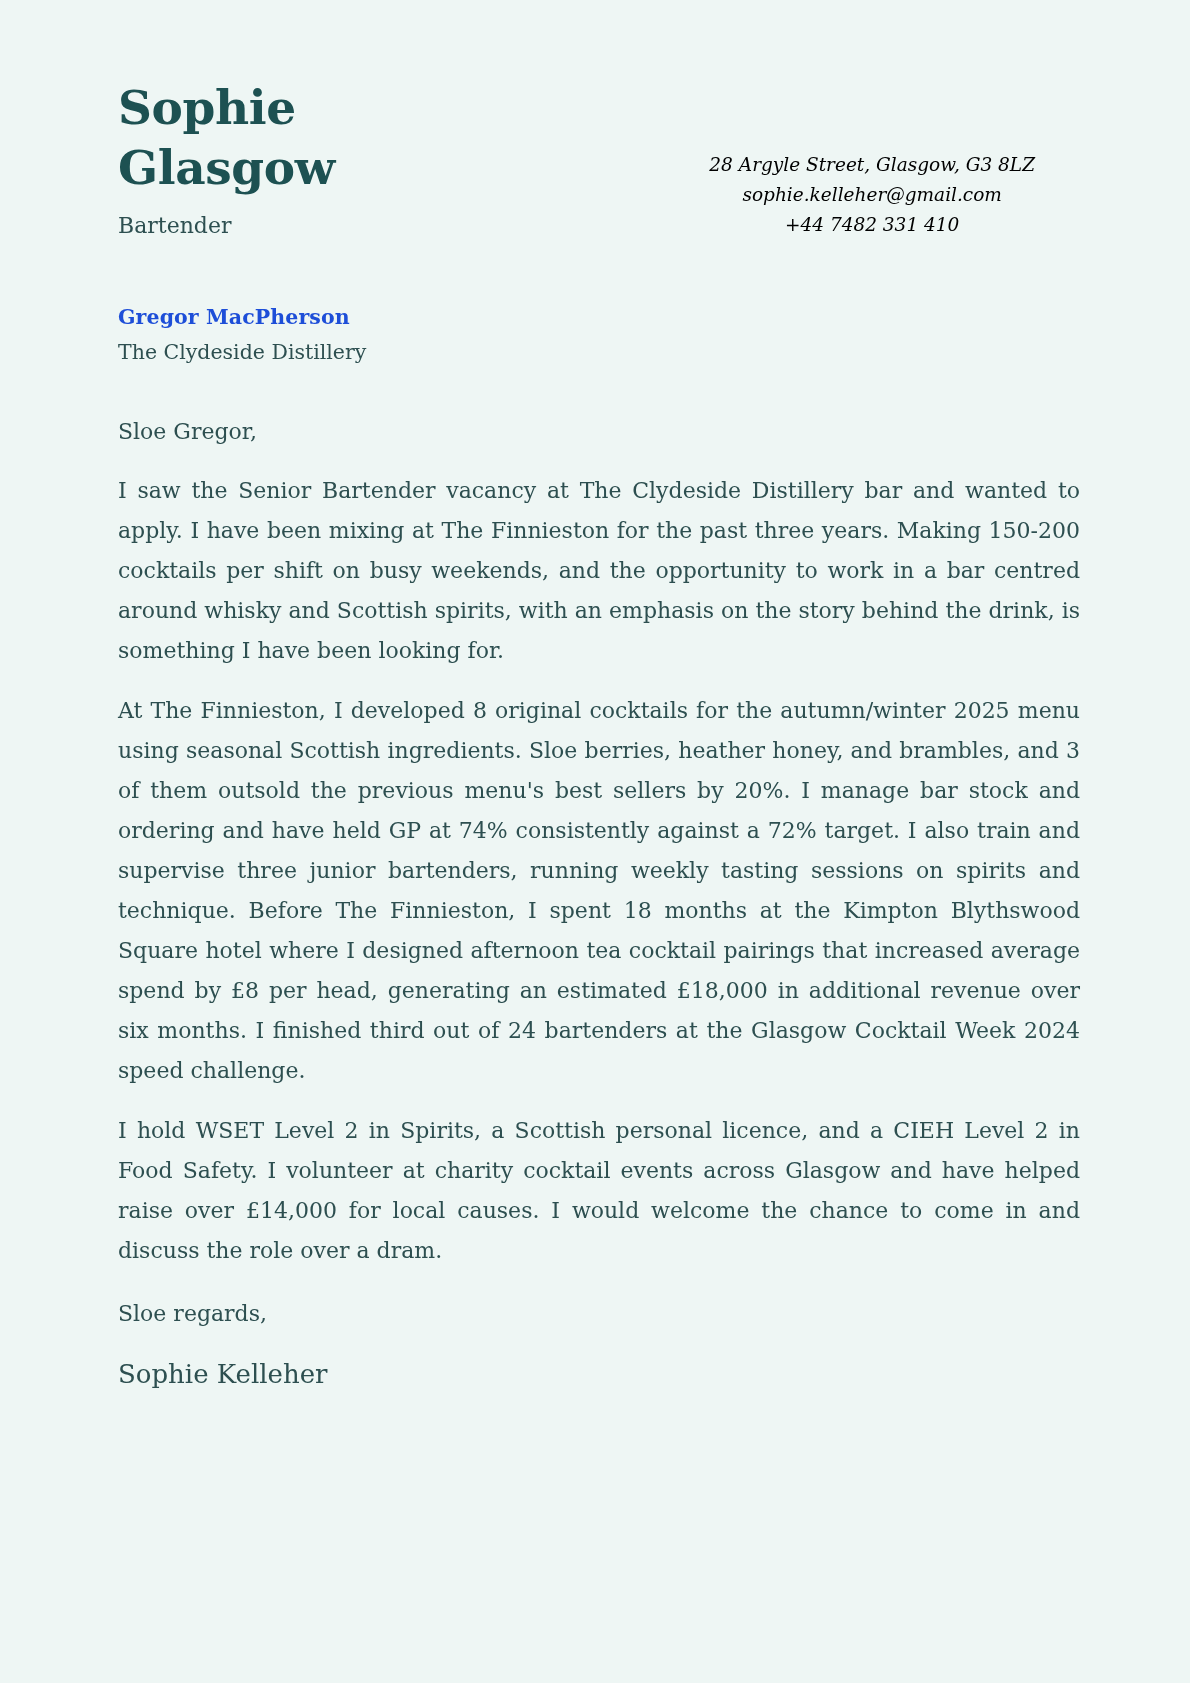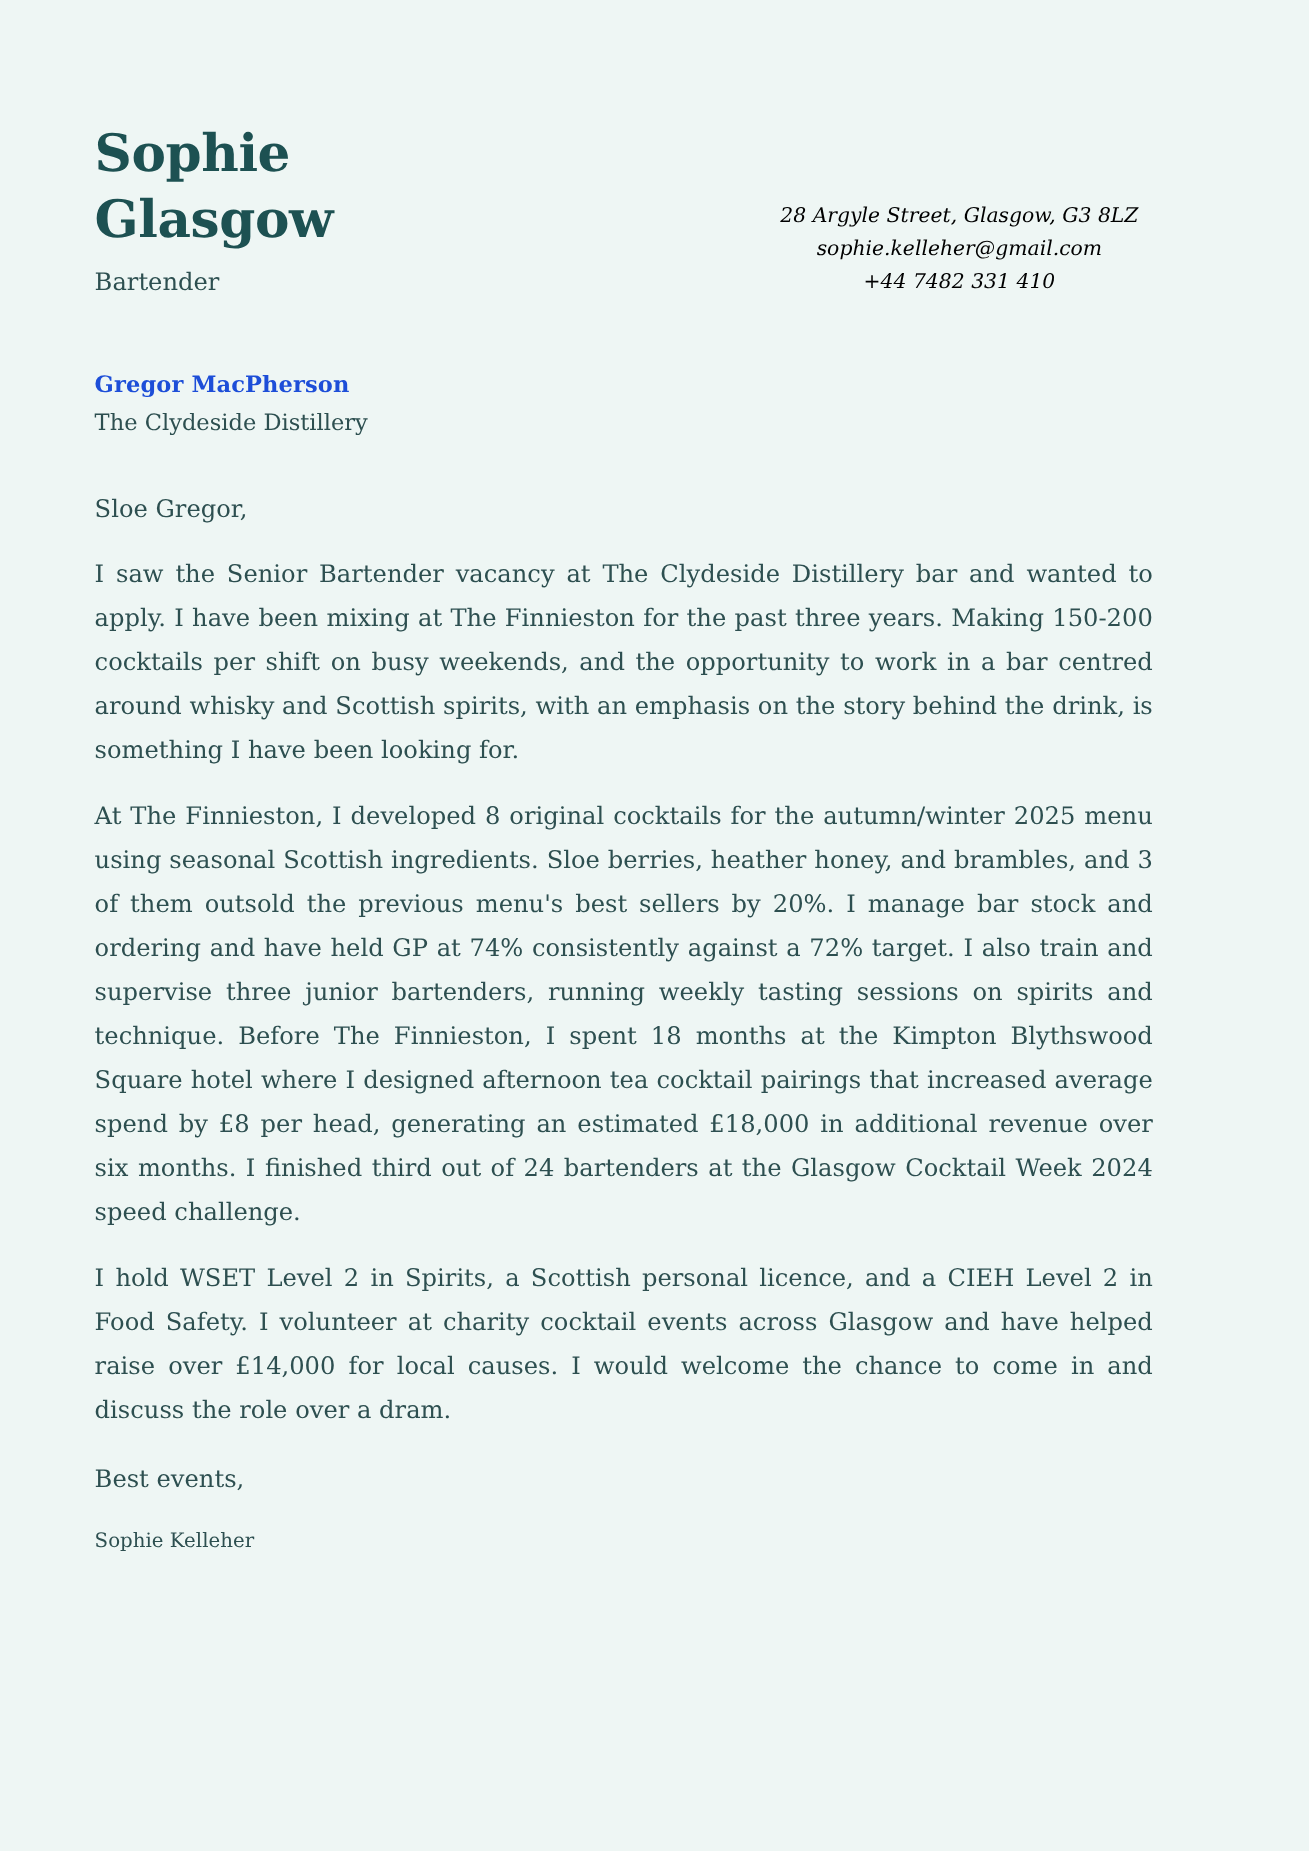--- a/index.html
+++ b/index.html
@@ -14,22 +14,21 @@
     font-family: "DejaVu Serif", "Liberation Serif", serif;
     color: #24494b;
     -webkit-font-smoothing: antialiased;
   }
 
   .page {
     position: relative;
     width: 1190px;
     height: 1186px;
     box-sizing: border-box;
-    padding: 78px 155px 0 86px;
-    margin-top: 32px;
+    padding: 78px 155px 0 118px;
   }
 
   
   .header {
     display: flex;
     align-items: flex-start;
     justify-content: space-between;
     min-height: 160px;
   }
   .identity {
@@ -107,21 +106,21 @@
     text-justify: inter-word;
     hyphens: none;
   }
   .closing {
     font-size: 22px;
     line-height: 1.52;
     color: #2d4f50;
     margin: 26px 0 0 0;
   }
   .signature-name {
-    font-size: 18px;
+    font-size: 26px;
     line-height: 1.52;
     color: #2d4f50;
     margin: 24px 0 0 0;
   }
 </style>
 </head>
 <body>
 
 <div class="page">
 
@@ -143,17 +142,17 @@
   <div class="meta">
     <div class="recipient-name">Gregor MacPherson</div>
     <div class="recipient-company">The Clydeside Distillery</div>
   </div>
 
   <div class="letter-body">
     <p class="salutation">Sloe Gregor,</p>
     <p class="body-paragraph">I saw the Senior Bartender vacancy at The Clydeside Distillery bar and wanted to apply. I have been mixing at The Finnieston for the past three years. Making 150-200 cocktails per shift on busy weekends, and the opportunity to work in a bar centred around whisky and Scottish spirits, with an emphasis on the story behind the drink, is something I have been looking for.</p>
     <p class="body-paragraph">At The Finnieston, I developed 8 original cocktails for the autumn/winter 2025 menu using seasonal Scottish ingredients. Sloe berries, heather honey, and brambles, and 3 of them outsold the previous menu's best sellers by 20%. I manage bar stock and ordering and have held GP at 74% consistently against a 72% target. I also train and supervise three junior bartenders, running weekly tasting sessions on spirits and technique. Before The Finnieston, I spent 18 months at the Kimpton Blythswood Square hotel where I designed afternoon tea cocktail pairings that increased average spend by £8 per head, generating an estimated £18,000 in additional revenue over six months. I finished third out of 24 bartenders at the Glasgow Cocktail Week 2024 speed challenge.</p>
     <p class="body-paragraph">I hold WSET Level 2 in Spirits, a Scottish personal licence, and a CIEH Level 2 in Food Safety. I volunteer at charity cocktail events across Glasgow and have helped raise over £14,000 for local causes. I would welcome the chance to come in and discuss the role over a dram.</p>
-    <p class="closing">Best events,</p>
+    <p class="closing">Sloe regards,</p>
     <p class="signature-name">Sophie Kelleher</p>
   </div>
 
 </div>
 
 </body></html>

